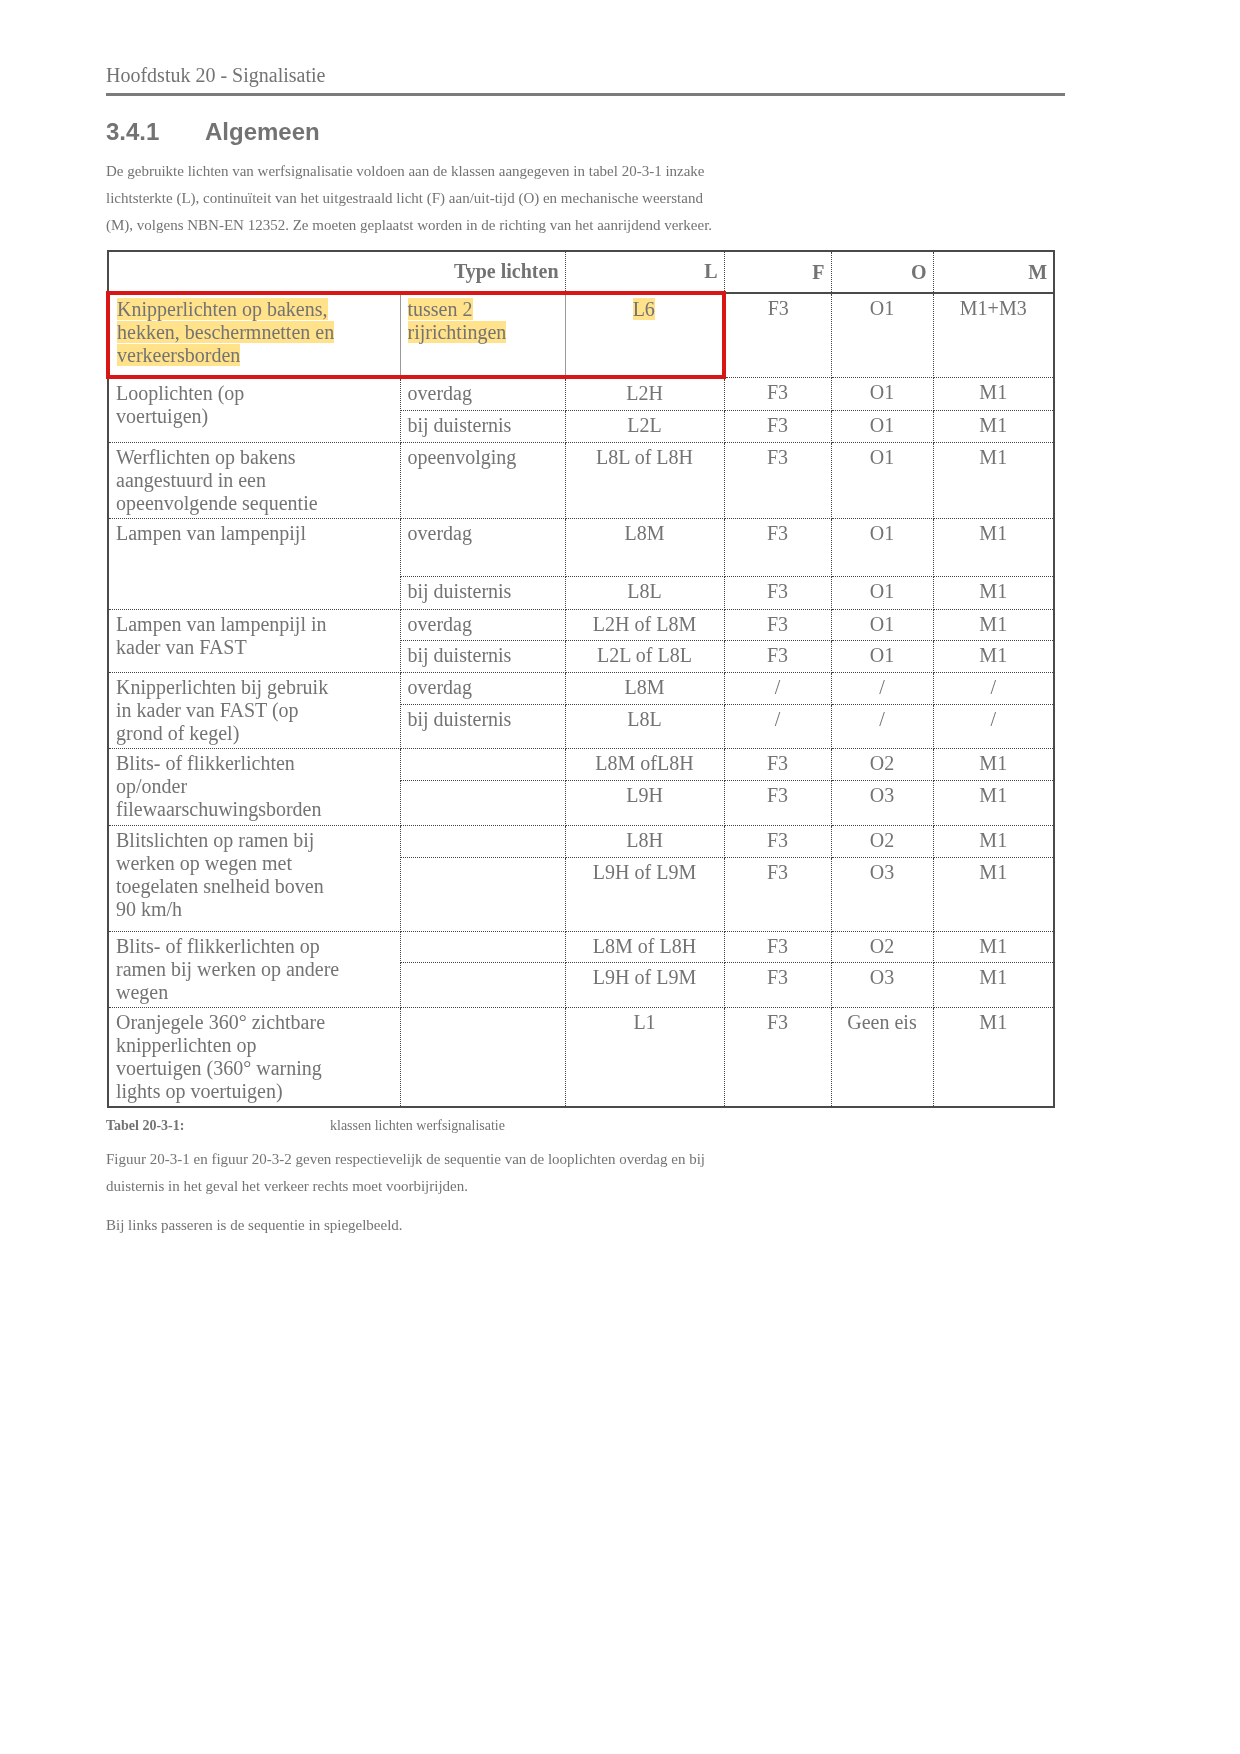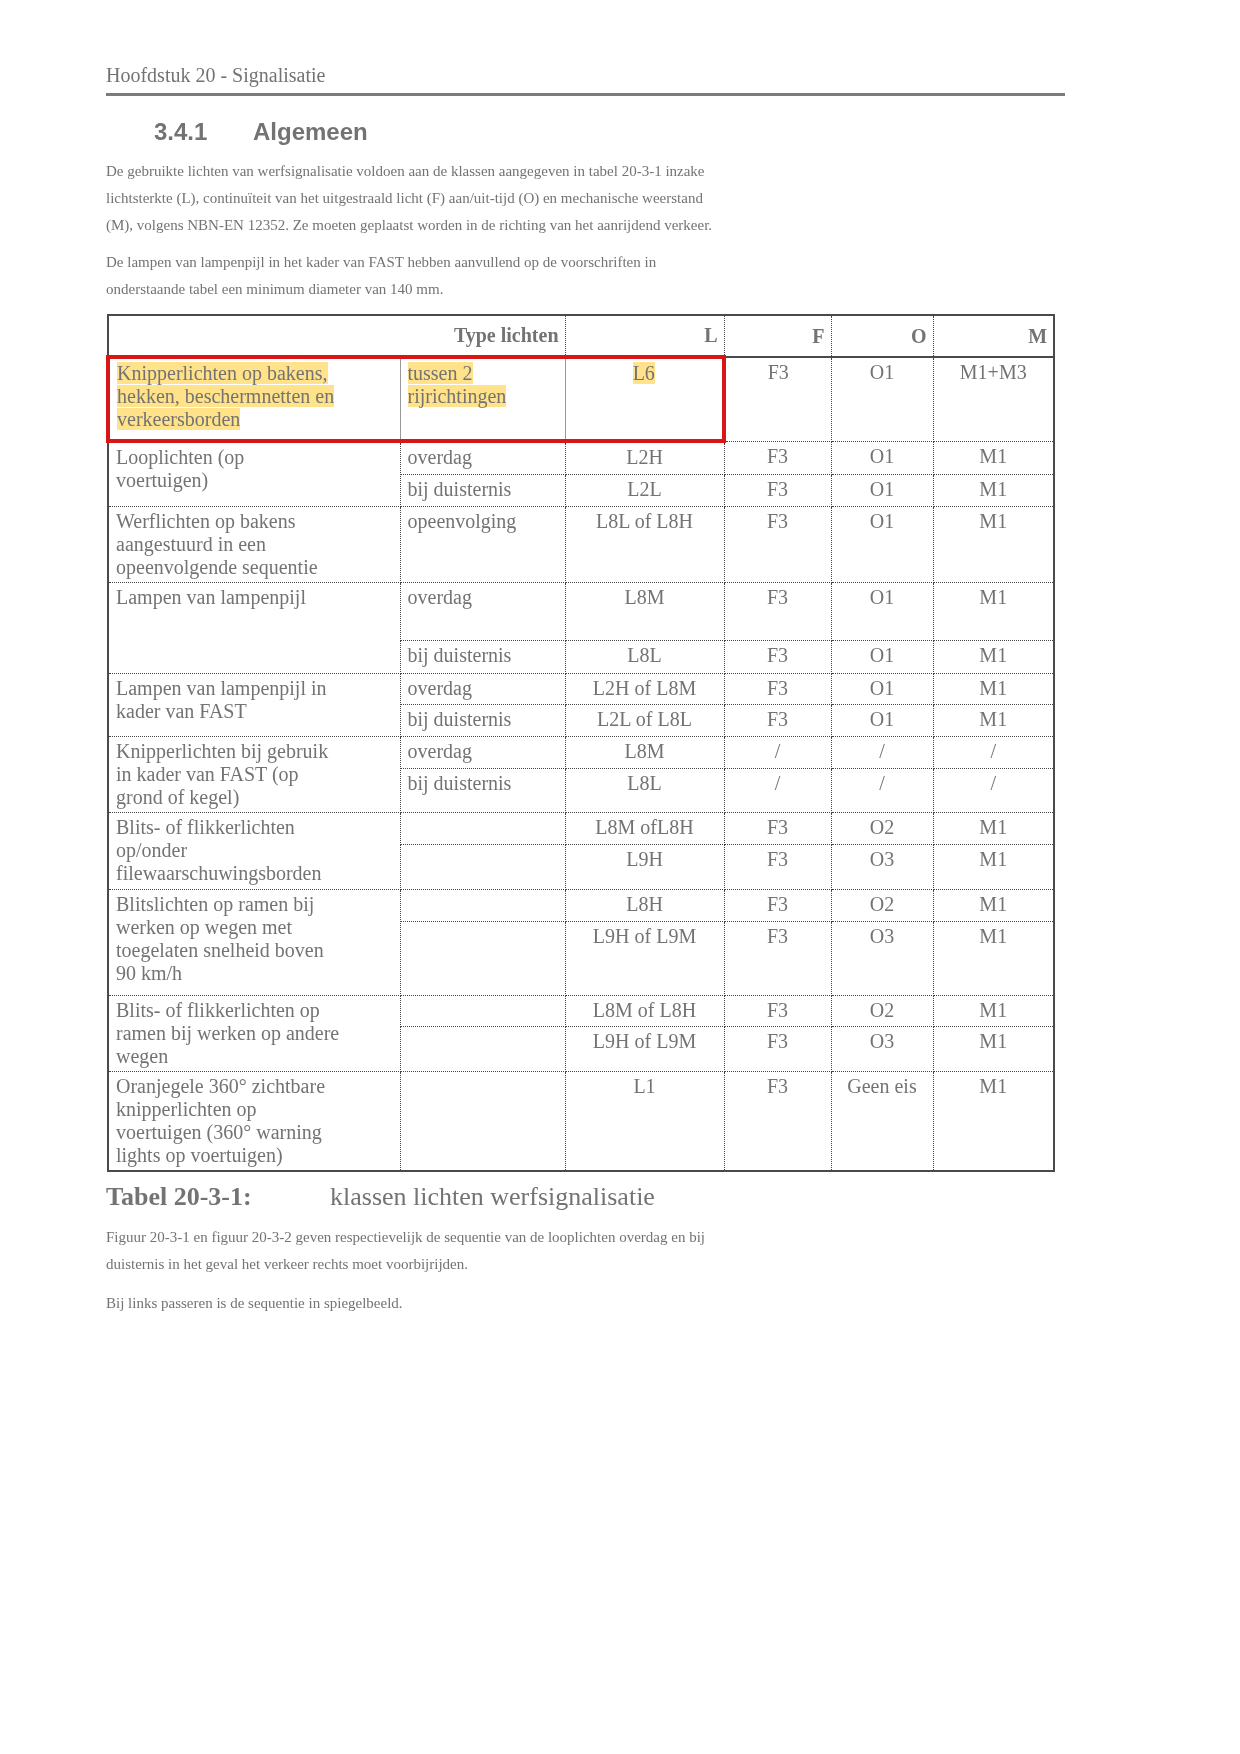--- a/index.html
+++ b/index.html
@@ -41,21 +41,21 @@
   }
   .h1 .num{width:50px;flex:0 0 50px;}
   
   .h2{
     margin-top:22px;
     display:flex;
     font-family:"Liberation Sans", sans-serif;
     font-weight:bold;
     font-size:24px;
   }
-  .h2 .num{width:99px;flex:0 0 99px;margin-left:48px;}
+  .h2 .num{width:99px;flex:0 0 99px;}
   p.body{
     margin-top:12px;
     font-size:15px;
     line-height:27px;
     white-space:pre-line;
   }
   p.body.tight{margin-top:10px;}
   
   table.klassen{
     margin-top:11px;
@@ -95,21 +95,21 @@
   tr.redrow td.plain{border:1px dotted var(--dot);border-top:2px solid var(--tbl-dark);}
   tr.redrow td{border-left-color:#999;border-left-style:solid;}
   tr.redrow td.rb1{border-left:4px solid var(--red);}
   
   tr.h34{height:34px;} tr.h84{height:84px;margin-top:28px;} tr.h33{height:33px;} tr.h32{height:32px;}
   tr.h31{height:31px;} tr.h76{height:76px;} tr.h58{height:58px;} tr.h42{height:42px;}
   tr.h45{height:45px;} tr.h74{height:74px;} tr.h95{height:95px;}
   
   .caption{
     margin-top:10px;
-    font-size:26px;
+    font-size:14px;
     display:flex;
   }
   .caption .lbl{font-weight:bold;width:224px;flex:0 0 224px;}
   
   .footer{
     position:absolute;left:106px;top:1645px;width:959px;
     border-top:2px solid #3c3c3c;
     padding-top:6px;
     font-size:20px;
     display:flex;
@@ -130,22 +130,20 @@
 
 
     <div class="h2">
       <span class="num">3.4.1</span>
       <span>Algemeen</span>
     </div>
 
     <p class="body">De gebruikte lichten van werfsignalisatie voldoen aan de klassen aangegeven in tabel 20-3-1 inzake
 lichtsterkte (L), continuïteit van het uitgestraald licht (F) aan/uit-tijd (O) en mechanische weerstand
 (M), volgens NBN-EN 12352. Ze moeten geplaatst worden in de richting van het aanrijdend verkeer.</p>
-    <p class="body tight">De lampen van lampenpijl in het kader van FAST hebben aanvullend op de voorschriften in
-onderstaande tabel een minimum diameter van 140 mm.</p>
 
     <table class="klassen">
       <colgroup>
         <col class="c1">
           <col class="c2">
           <col class="cl">
           <col class="cf">
           <col class="co">
           <col class="cm">
       </colgroup>

